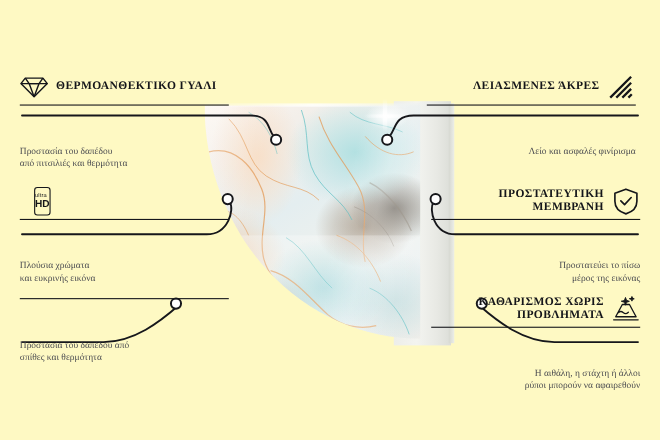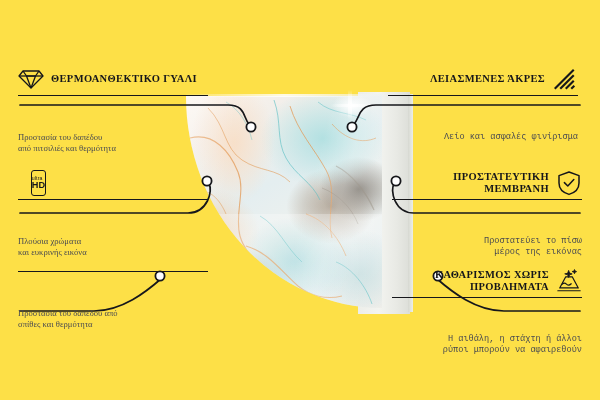--- a/index.html
+++ b/index.html
@@ -3,21 +3,21 @@
 <meta charset="utf-8">
 <style>
   html,body{margin:0;padding:0;}
   body{
     width:600px;height:400px;
     background:#ffffff;
     font-family:"Liberation Serif", serif;
     overflow:hidden;
     position:relative;
   }
-  #stage{position:relative;width:600px;height:400px;overflow:hidden;background:#fde047;}
+  #stage{position:relative;width:600px;height:400px;overflow:hidden;background:#fef9c3;}
 
   
   .product-wrap{
     position:absolute;left:176px;top:88px;width:244px;height:232px;
   }
   .panel-back{
     position:absolute;left:182px;top:4px;width:52px;height:222px;
     background:linear-gradient(90deg,#edeeea 0%,#f3f4f0 40%,#e8e9e4 75%,#dcded8 100%);
   }
   .panel-back-edge{
@@ -77,21 +77,21 @@
     font-family:"Liberation Serif", serif;
   }
   .callout.left .title{text-align:left;}
   .callout.right .title{text-align:right;}
   .callout .rule{height:1px;background:#16171b;margin:3px 0 4px 0;}
   .callout .desc{
     font-size:8.6px;line-height:11px;color:#4a4b50;
     font-family:"Liberation Serif", serif;
     margin-top:36px;
   }
-  .callout.right .desc{text-align:right;font-family:Liberation Mono, monospace;}
+  .callout.right .desc{text-align:right;}
   .icon{width:26px;height:26px;flex:0 0 26px;display:flex;align-items:center;justify-content:center;}
   .icon svg{display:block;}
 
   .hd-badge{
     width:24px;height:24px;border:1.4px solid #15161a;border-radius:3px;
     display:flex;flex-direction:column;align-items:flex-start;justify-content:center;
     line-height:1;
     margin-left:15px;
   }
   .hd-badge .u{font-size:5.2px;font-family:"Liberation Sans",sans-serif;letter-spacing:.1px;color:#15161a;}

